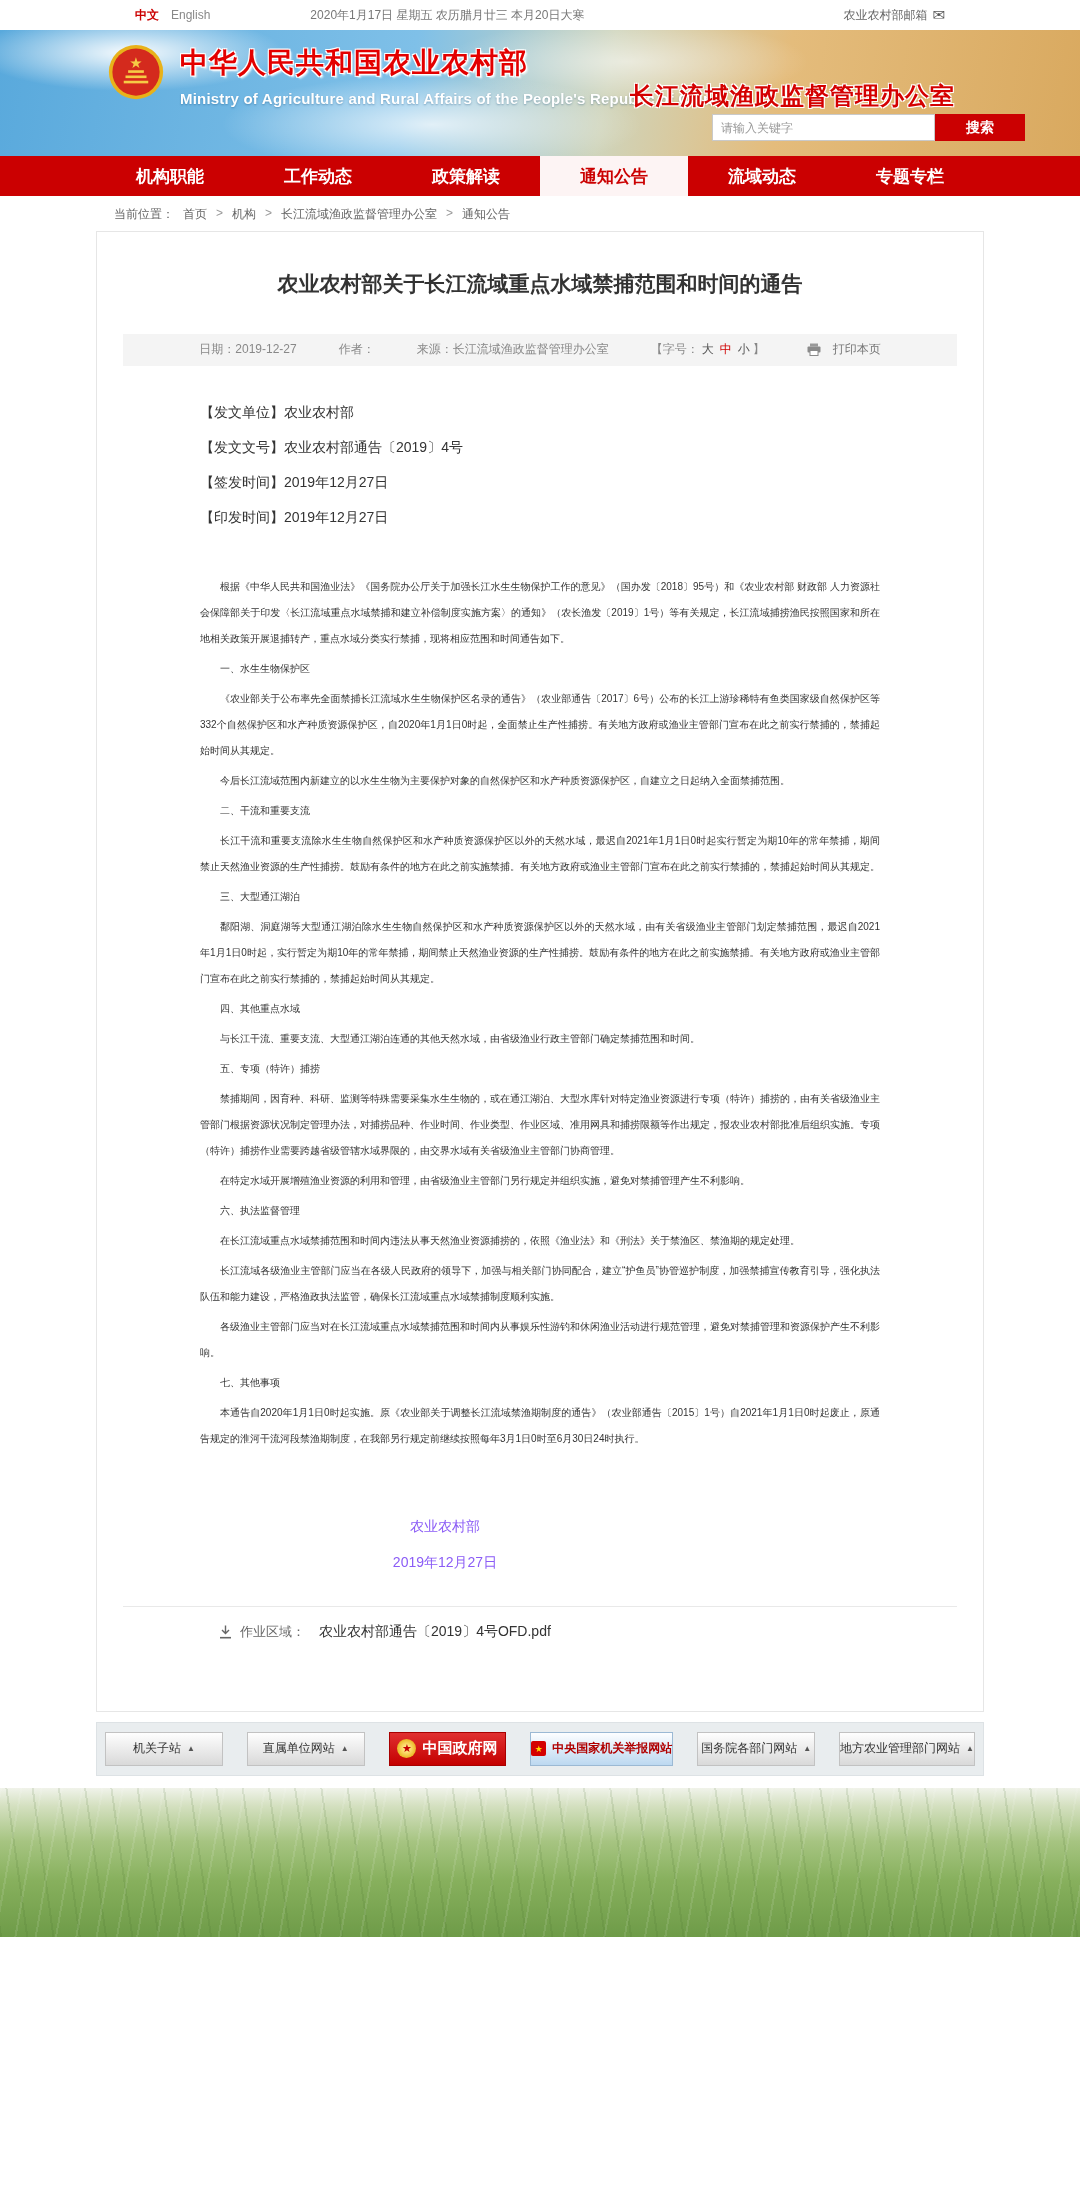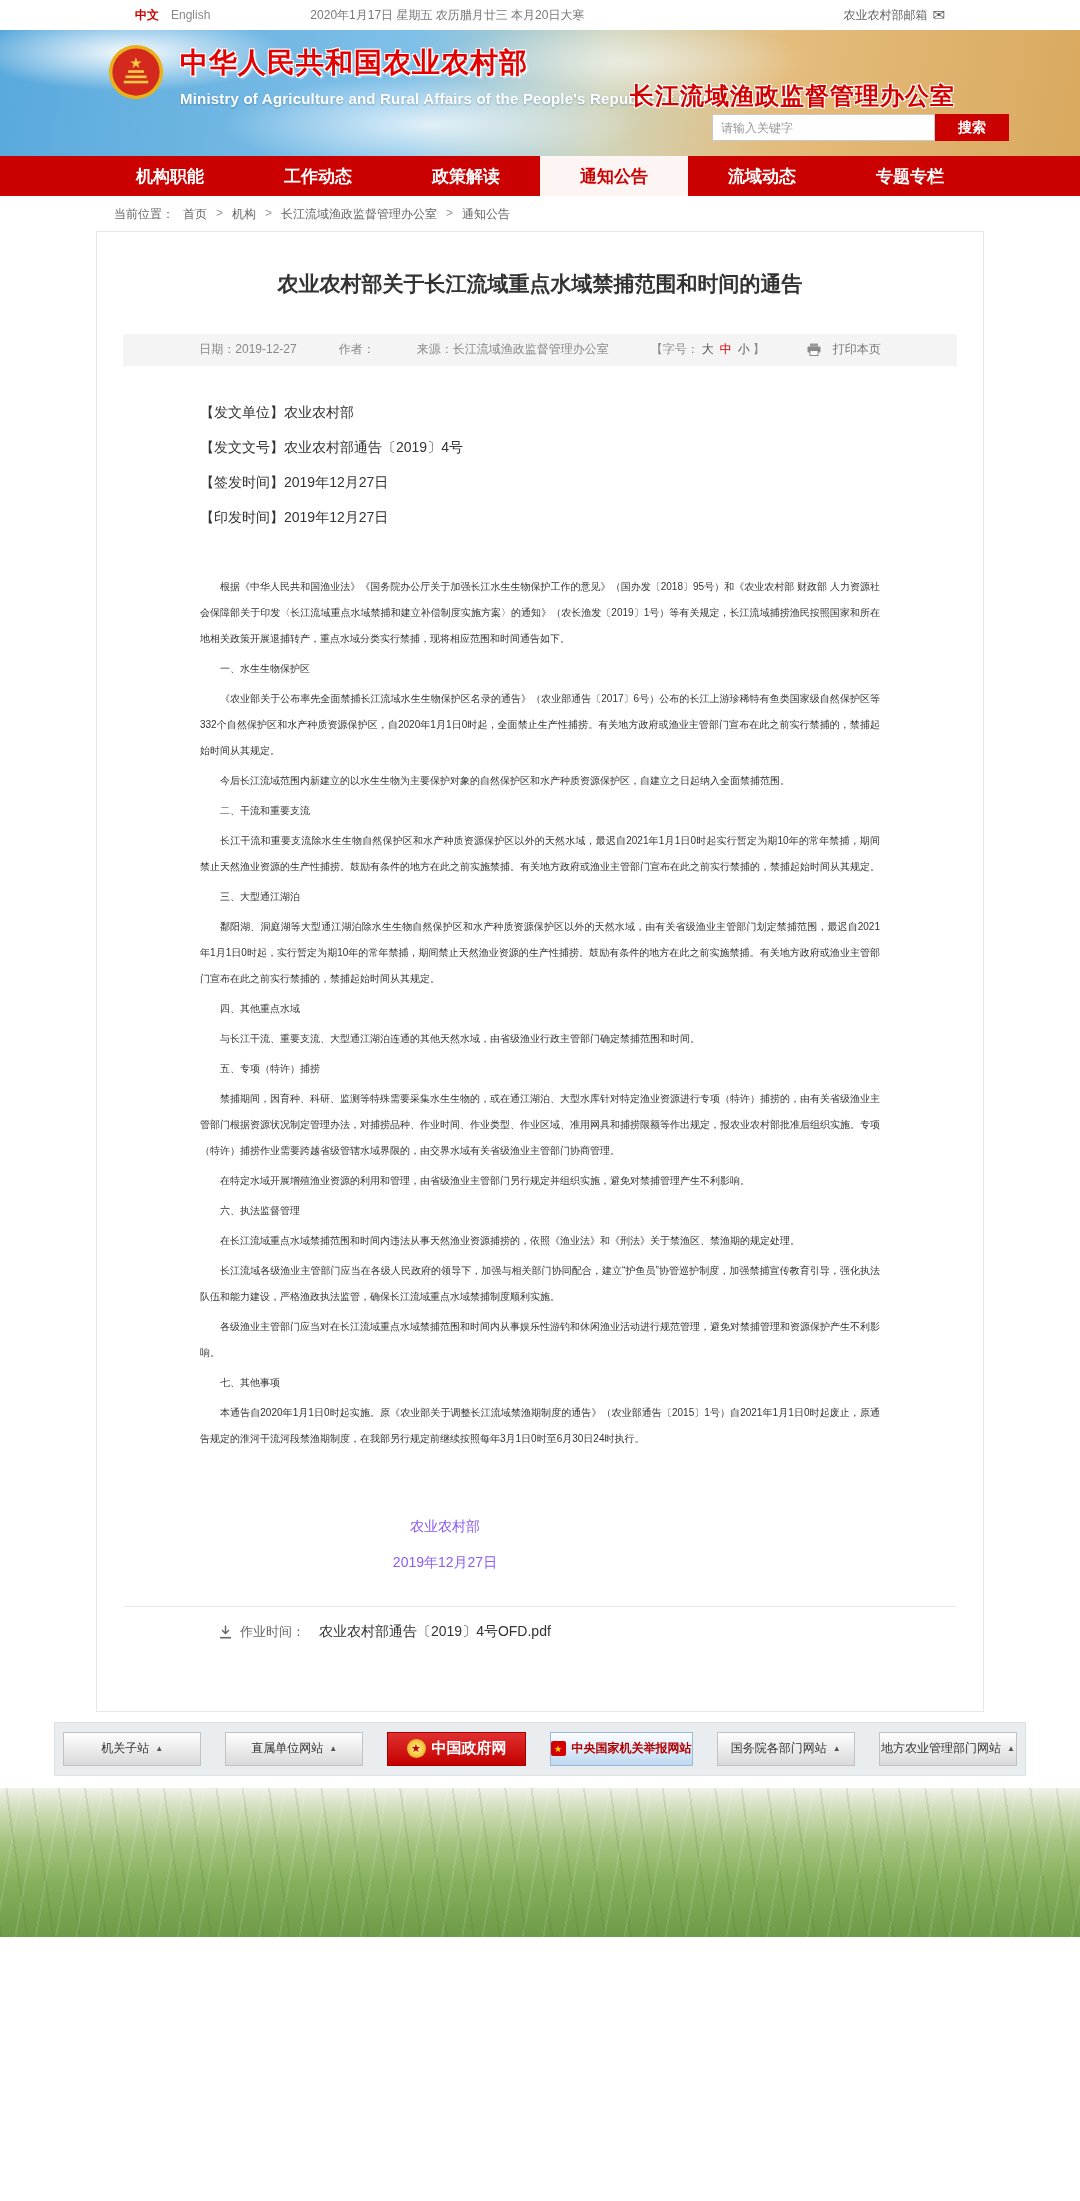--- a/index.html
+++ b/index.html
@@ -26,21 +26,21 @@
   .emblem{position:absolute;left:108px;top:14px}
   .org-titles{position:absolute;left:180px;top:14px}
   .org-cn{font-size:28px;font-weight:bold;color:#e30000;letter-spacing:1px;
     text-shadow:-1px -1px 0 #fff,1px -1px 0 #fff,-1px 1px 0 #fff,1px 1px 0 #fff,2px 2px 2px rgba(255,255,255,.8)}
   .org-en{margin-top:8px;font-size:15px;color:#fff;font-weight:bold;letter-spacing:.2px;text-shadow:0 1px 2px rgba(0,60,110,.35)}
   .office-title{position:absolute;left:630px;top:50px;font-size:24px;font-weight:bold;color:#d40000;letter-spacing:1px;
     text-shadow:-1px -1px 0 #fff,1px -1px 0 #fff,-1px 1px 0 #fff,1px 1px 0 #fff}
   .search-box{position:absolute;left:712px;top:84px;display:flex}
   .search-input{width:223px;height:27px;border:1px solid #c9c9c9;padding:0 8px;font-size:12px;color:#333;outline:none;font-family:inherit}
   .search-input::placeholder{color:#999}
-  .search-btn{width:74px;height:27px;background:var(--primary-red);color:#fff;border:none;font-size:14px;font-weight:bold;cursor:pointer;font-family:inherit}
+  .search-btn{width:90px;height:27px;background:var(--primary-red);color:#fff;border:none;font-size:14px;font-weight:bold;cursor:pointer;font-family:inherit}
 
   
   .main-nav{height:40px;background:var(--primary-red)}
   .nav-inner{width:888px;margin:0 auto;height:100%;display:flex}
   .nav-item{flex:1;display:flex;align-items:center;justify-content:center;color:#fff;font-size:17px;font-weight:bold}
   .nav-item.active{background:#fdf4f4;color:var(--primary-red)}
 
   
   .breadcrumb{width:888px;margin:0 auto;padding:10px 18px 8px;font-size:12px;color:#666;display:flex;align-items:center;gap:9px}
   .bc-sep{color:#999}
@@ -56,21 +56,21 @@
   .doc-fields{padding:36px 95px 0;font-size:14px;color:#333}
   .doc-field{margin-bottom:15px;line-height:20px}
   .article-body{padding:28px 95px 0;font-size:10px;line-height:26px;color:#333;text-align:justify}
   .article-body p{text-indent:2em;margin:4px 0}
   .signature{margin-top:56px;margin-right:190px;text-align:center;font-size:14px;line-height:36px;color:#8b5cf6}
   .attachment{margin:26px 18px 0;border-top:1px solid #e9e9e9;padding:16px 96px 0;display:flex;align-items:center;font-size:13px;color:#666}
   .attachment .att-icon{margin-right:8px;display:inline-flex}
   .attachment a{color:#333;margin-left:14px;font-size:14px}
 
   
-  .footer-sites{width:972px;margin:10px auto 0;background:#e9edef;border:1px solid #dde2e5;padding:9px 8px;display:flex;gap:24px;align-items:center}
+  .footer-sites{width:888px;margin:10px auto 0;background:#e9edef;border:1px solid #dde2e5;padding:9px 8px;display:flex;gap:24px;align-items:center}
   .site-box{height:34px;flex:1;display:flex;align-items:center;justify-content:center;gap:6px;font-size:12px;color:#333;border:1px solid #c2c2c2;background:linear-gradient(#fefefe,#d9d9d9);cursor:pointer;white-space:nowrap}
   .site-box .tri{font-size:8px;color:#555}
   .site-box.gov-red{background:linear-gradient(#e03030,#c40000);border-color:#a80000;color:#fff;font-weight:bold;font-size:15px}
   .gov-emblem{width:19px;height:19px;border-radius:50%;background:radial-gradient(#ffe27a 25%,#e8b21a 75%);color:#c40000;font-size:11px;display:inline-flex;align-items:center;justify-content:center}
   .site-box.report-blue{background:linear-gradient(#fdfeff,#bcd8f0);border-color:#9bb9d4;color:#b00000;font-weight:bold;font-size:12px}
   .report-emblem{width:15px;height:15px;background:#d40000;color:#ffd700;font-size:9px;display:inline-flex;align-items:center;justify-content:center;border-radius:2px}
 
   
   .site-footer{position:relative;height:149px;margin-top:12px;text-align:center;font-size:12px;color:#444;padding-top:20px;
     background:
@@ -196,21 +196,21 @@
       <div>2019年12月27日</div>
     </div>
 
     <div class="attachment">
       <span class="att-icon">
         <svg width="13" height="14" viewBox="0 0 13 14">
           <path d="M6.5 0.5v7.5M3 5l3.5 3.5L10 5" stroke="#666" fill="none" stroke-width="1.4"></path>
           <path d="M1 12.7h11" stroke="#666" stroke-width="1.6"></path>
         </svg>
       </span>
-      <span>作业时间：</span>
+      <span>作业区域：</span>
       <a>农业农村部通告〔2019〕4号OFD.pdf</a>
     </div>
   </article>
 </div>
 
 <div class="footer-sites">
     <div class="site-box dropdown">
       <span>机关子站</span>
       <span class="tri">▲</span>
     </div>

